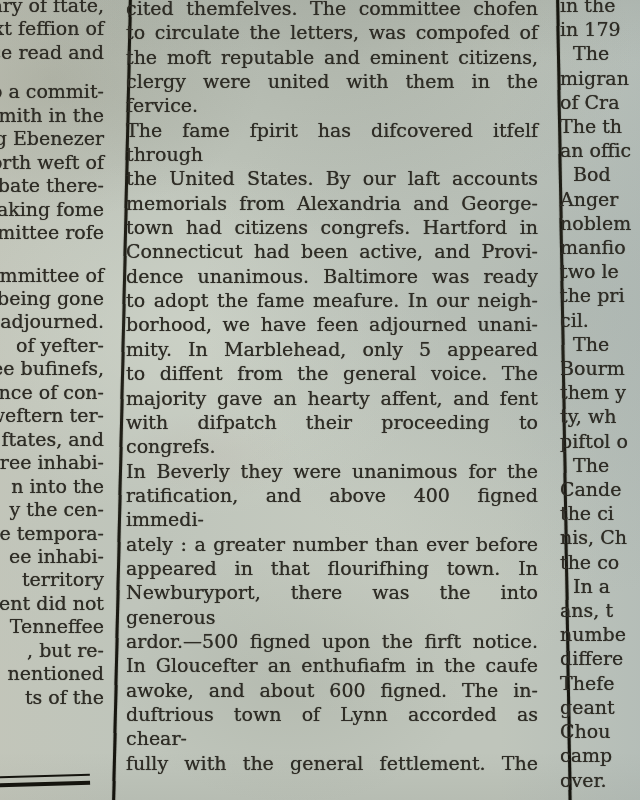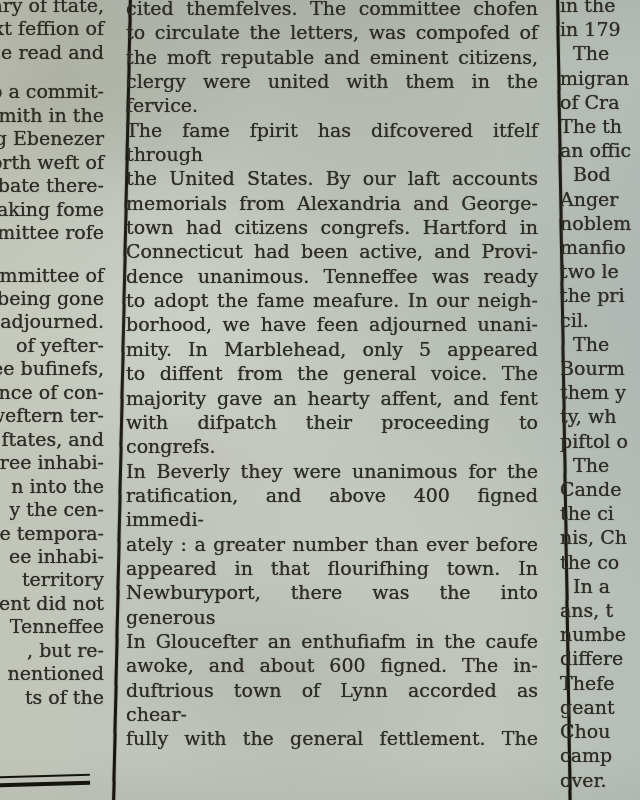--- a/index.html
+++ b/index.html
@@ -157,32 +157,33 @@
     <div class="para">
         <div class="line">cited themfelves.  The committee chofen</div>
         <div class="line">to circulate the letters, was compofed of</div>
         <div class="line">the moft reputable and eminent citizens,</div>
         <div class="line">clergy were united with them in the fervice.</div>
         <div class="line">The fame fpirit has difcovered itfelf through</div>
         <div class="line">the United States.  By our laft accounts</div>
         <div class="line">memorials from Alexandria and George-</div>
         <div class="line">town had citizens congrefs.  Hartford in</div>
         <div class="line">Connecticut had been active, and Provi-</div>
-        <div class="line">dence unanimous.  Tenneffee was ready</div>
+        <div class="line">dence unanimous.  Baltimore was ready</div>
         <div class="line">to adopt the fame meafure.  In our neigh-</div>
         <div class="line">borhood, we have feen adjourned unani-</div>
         <div class="line">mity.  In Marblehead, only 5 appeared</div>
         <div class="line">to diffent from the general voice.  The</div>
         <div class="line">majority gave an hearty affent, and fent</div>
         <div class="line">with difpatch their proceeding to congrefs.</div>
         <div class="line">In Beverly they were unanimous for the</div>
         <div class="line">ratification, and above 400 figned immedi-</div>
         <div class="line">ately : a greater number than ever before</div>
         <div class="line">appeared in that flourifhing town.  In</div>
         <div class="line">Newburyport, there was the into generous</div>
+        <div class="line">ardor.—500 figned upon the firft notice.</div>
         <div class="line">In Gloucefter an enthufiafm in the caufe</div>
         <div class="line">awoke, and about 600 figned.  The in-</div>
         <div class="line">duftrious town of Lynn accorded as chear-</div>
         <div class="line">fully with the general fettlement.  The</div>
       </div>
   </div>
 
   <div class="vrule vrule-right"></div>
 
   <div class="col-right ink">

